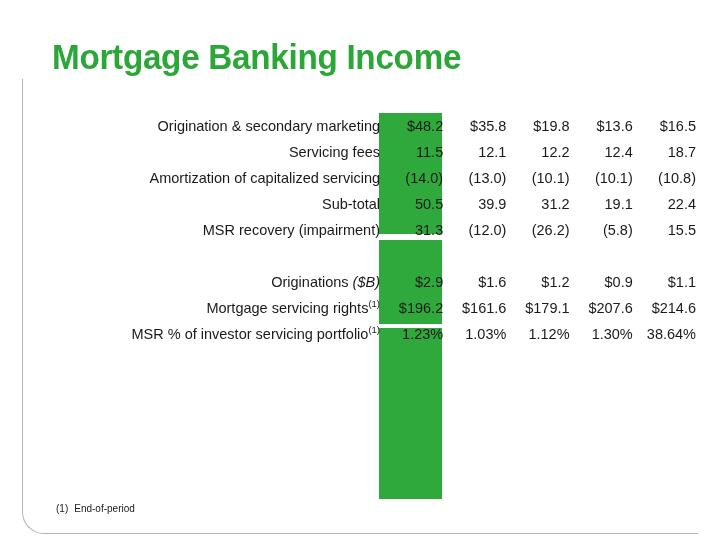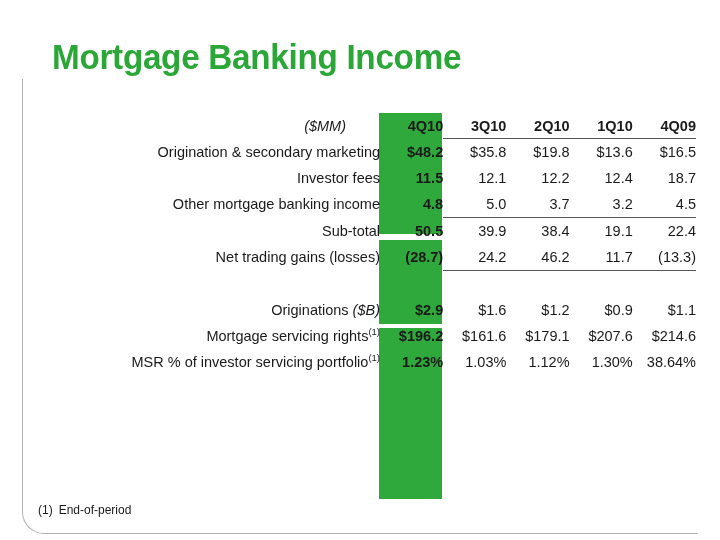--- a/index.html
+++ b/index.html
@@ -68,21 +68,21 @@
     white-space:nowrap;
   }
   td.lbl.indent{padding-left:44px;}
   td.num{
     text-align:right;
     padding-right:9px;
     white-space:nowrap;
   }
   td.hl{
     color:#ffffff;
-    font-weight:bold;
+    font-weight:normal;
     text-align:right;
     padding-right:9px;
     position:relative;
     white-space:nowrap;
   }
 
   
   tr.head td{font-size:14.5px;height:25px;}
   tr.head td.num, tr.head td.hl{font-weight:bold;}
   tr.head td.lbl{text-align:right;padding-right:34px;font-style:italic;font-weight:normal;}
@@ -92,22 +92,22 @@
   tr.rule-under td.lbl{border-bottom:none;}
   tr.rule-under td.hl{border-bottom:none;}
 
   .spacer td{height:18px;}
 
   sup.fn{font-size:9.5px;vertical-align:super;line-height:0;}
   .ital{font-style:italic;}
 
   
   .footnote{
-    position:absolute;left:38px;top:486px;
-    font-size:12px;color:#1a1a1a;
+    position:absolute;left:56px;top:486px;
+    font-size:10px;color:#1a1a1a;
     white-space:nowrap;
   }
   .footnote .fnum{margin-right:6px;}
 
   
   .footer{
     position:absolute;left:0;top:500px;width:720px;height:40px;
   }
 </style>
 </head>
@@ -130,75 +130,67 @@
       <colgroup>
         <col class="lbl">
           <col class="g">
           <col class="c">
           <col class="c">
           <col class="c">
           <col class="c">
       </colgroup>
       <tbody>
 
-        <tr class="head rule-under">
-          <td class="lbl">($MM)</td>
-          <td class="hl">4Q10</td>
-          <td class="num">3Q10</td>
-          <td class="num">2Q10</td>
-          <td class="num">1Q10</td>
-          <td class="num">4Q09</td>
-        </tr>
 
         <tr>
           <td class="lbl">Origination &amp; secondary marketing</td>
           <td class="hl">$48.2</td>
           <td class="num">$35.8</td>
           <td class="num">$19.8</td>
           <td class="num">$13.6</td>
           <td class="num">$16.5</td>
         </tr>
 
         <tr>
-          <td class="lbl">Investor fees</td>
+          <td class="lbl">Servicing fees</td>
           <td class="hl">11.5</td>
           <td class="num">12.1</td>
           <td class="num">12.2</td>
           <td class="num">12.4</td>
           <td class="num">18.7</td>
         </tr>
 
-
-        <tr class="rule-under">
-          <td class="lbl">Other mortgage banking income</td>
-          <td class="hl">4.8</td>
-          <td class="num">5.0</td>
-          <td class="num">3.7</td>
-          <td class="num">3.2</td>
-          <td class="num">4.5</td>
-        </tr>
+        <tr>
+          <td class="lbl">Amortization of capitalized servicing</td>
+          <td class="hl">(14.0)</td>
+          <td class="num">(13.0)</td>
+          <td class="num">(10.1)</td>
+          <td class="num">(10.1)</td>
+          <td class="num">(10.8)</td>
+        </tr>
+
 
         <tr>
           <td class="lbl indent">Sub-total</td>
           <td class="hl">50.5</td>
           <td class="num">39.9</td>
-          <td class="num">38.4</td>
+          <td class="num">31.2</td>
           <td class="num">19.1</td>
           <td class="num">22.4</td>
         </tr>
 
-
-        <tr class="rule-under">
-          <td class="lbl">Net trading gains (losses)</td>
-          <td class="hl">(28.7)</td>
-          <td class="num">24.2</td>
-          <td class="num">46.2</td>
-          <td class="num">11.7</td>
-          <td class="num">(13.3)</td>
-        </tr>
+        <tr>
+          <td class="lbl">MSR recovery (impairment)</td>
+          <td class="hl">31.3</td>
+          <td class="num">(12.0)</td>
+          <td class="num">(26.2)</td>
+          <td class="num">(5.8)</td>
+          <td class="num">15.5</td>
+        </tr>
+
 
 
         <tr class="spacer">
           <td></td>
             <td></td>
             <td></td>
           <td></td>
             <td></td>
             <td></td>
         </tr>

